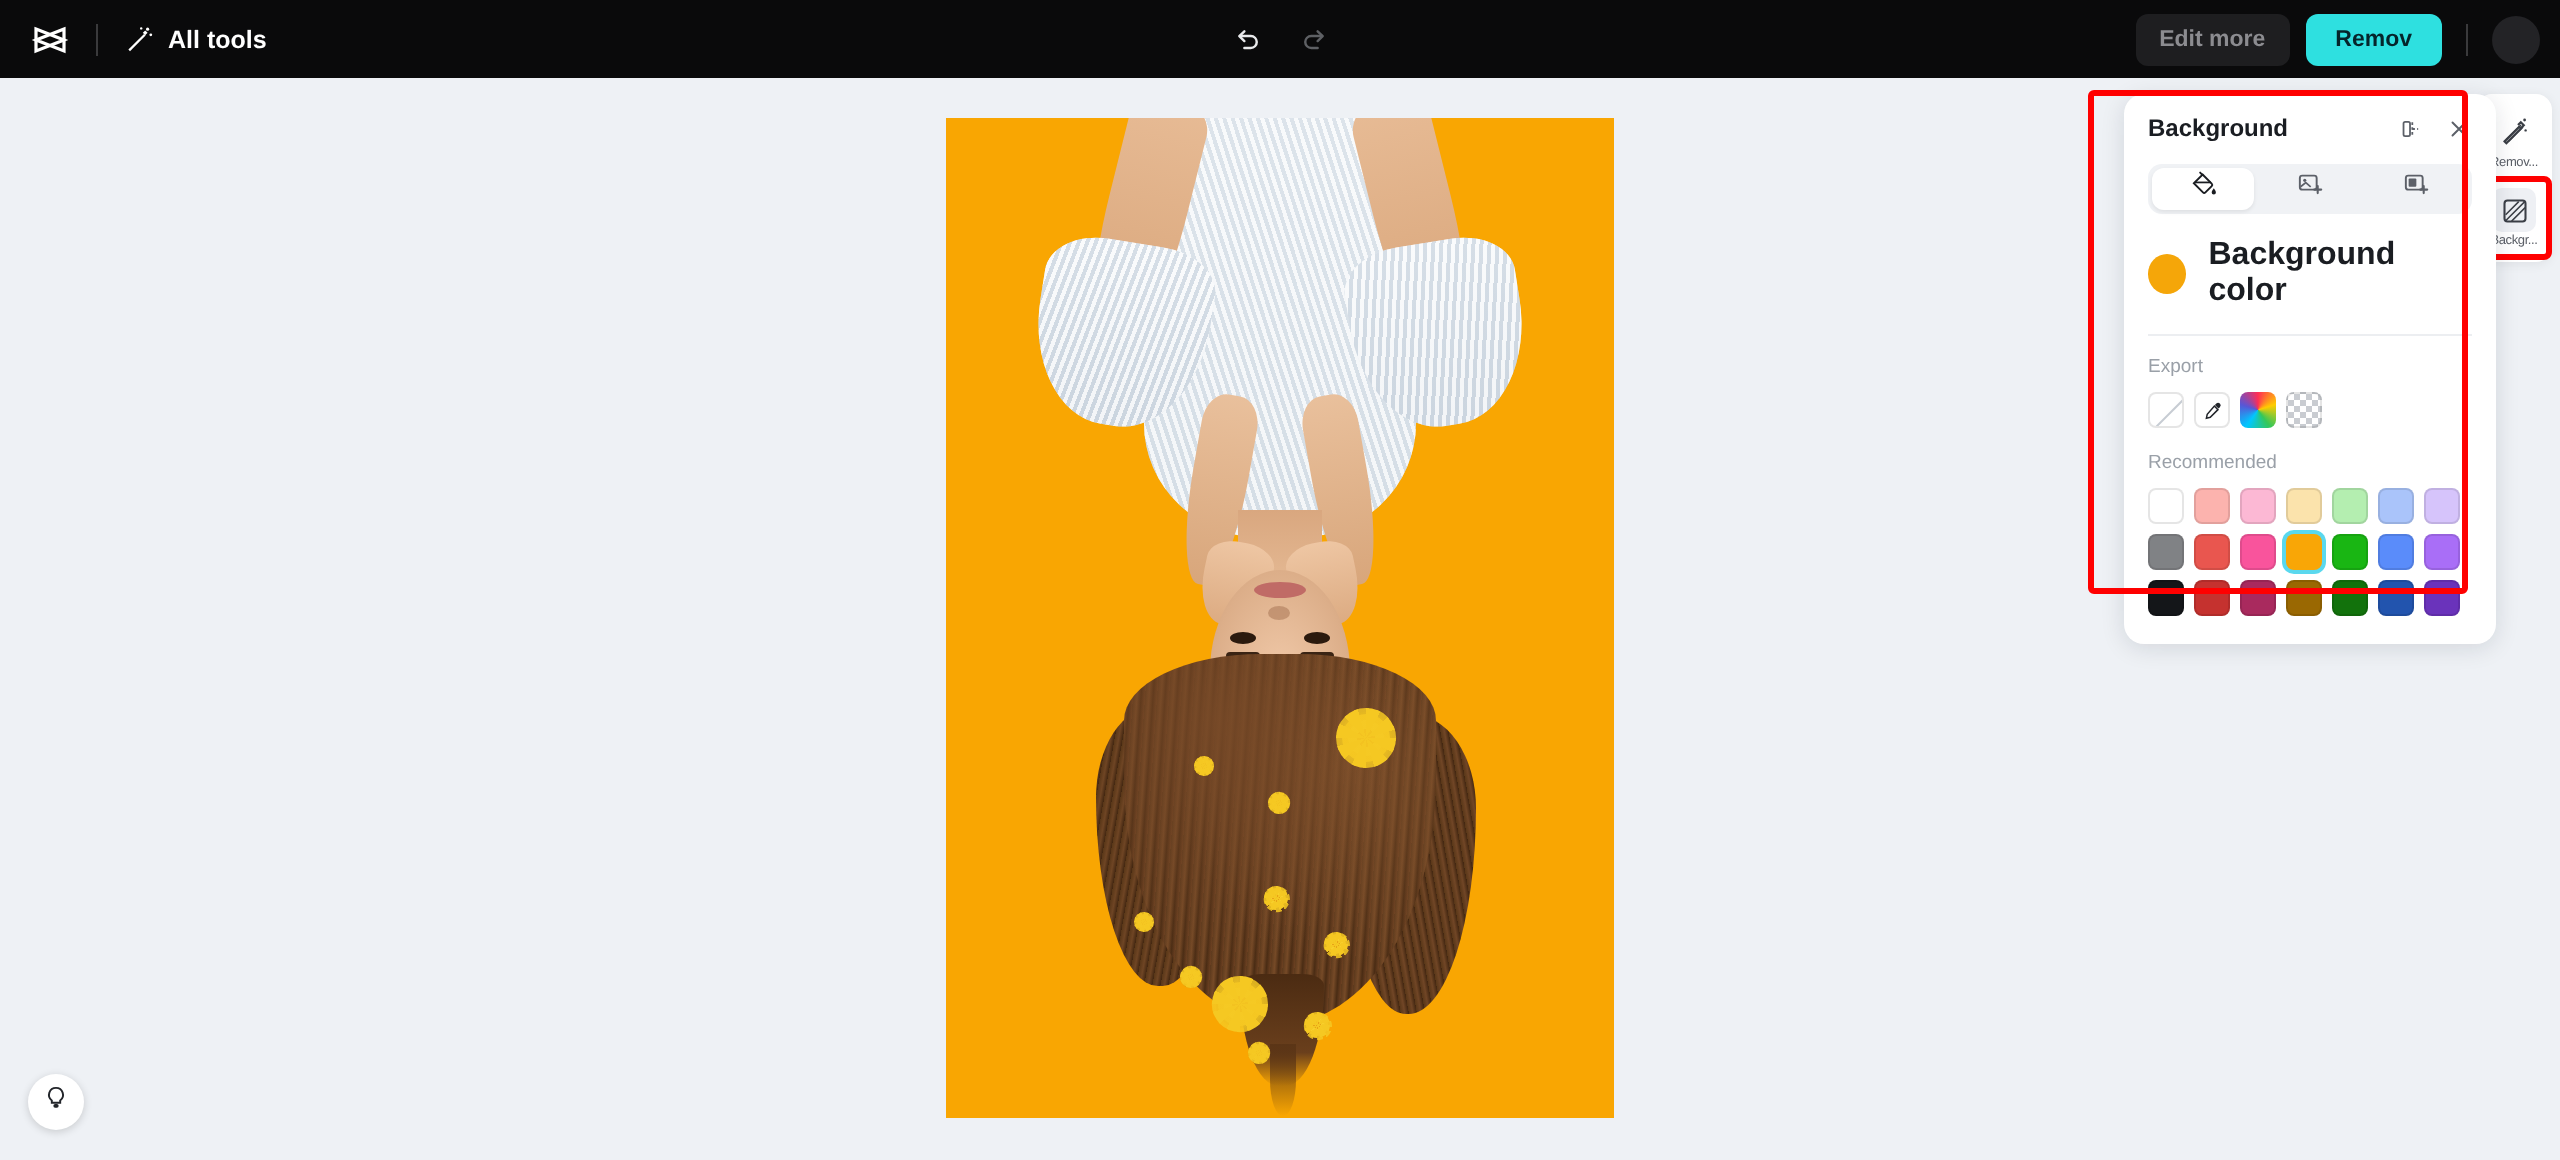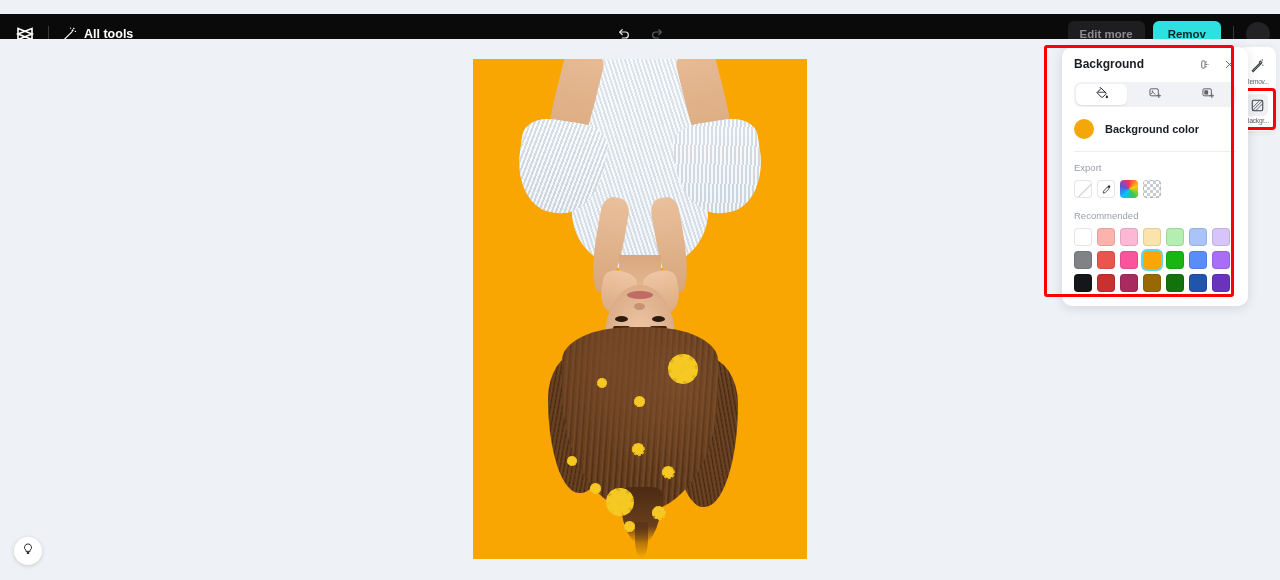--- a/index.html
+++ b/index.html
@@ -6,21 +6,21 @@
   html, body {
     width: 1280px; height: 580px;
     overflow: hidden;
     font-family: "Liberation Sans", sans-serif;
     background: #eef1f5;
   }
   #app { position: relative; width: 1280px; height: 580px; }
 
   
   .topbar {
-    position: absolute; left: 0; top: 14px;
+    position: absolute; left: 0; top: 0;
     width: 1280px; height: 39px;
     background: #0a0a0b;
     display: flex; align-items: center;
   }
   .brand-logo {
     margin-left: 12px; width: 26px; height: 26px;
     display: flex; align-items: center; justify-content: center;
   }
   .topbar-divider {
     width: 1px; height: 16px; background: #3a3a3c; margin: 0 12px 0 10px;
@@ -253,21 +253,21 @@
   }
   .tab {
     flex:1; height: 21px; border-radius: 6px;
     display:flex; align-items:center; justify-content:center; cursor:pointer;
   }
   .tab.active { background:#ffffff; box-shadow: 0 1px 2px rgba(0,0,0,.08); }
 
   .bg-color-row { display:flex; align-items:center; gap:11px; padding-bottom: 12px;
                   border-bottom: 1px solid #eceef1; margin-bottom: 10px; cursor:pointer; }
   .bg-swatch-big { width: 20px; height: 20px; border-radius:50%; background:#f5a609; }
-  .bg-color-label { font-size: 11px; font-weight: 700; color:#1a1d22; }
+  .bg-color-label { font-size: 16px; font-weight: 700; color:#1a1d22; }
 
   .section-label { font-size: 9.5px; color:#9aa0a8; margin-bottom: 7px; }
 
   .recents { display:flex; gap: 5px; margin-bottom: 12px; }
   .sw {
     width: 18px; height: 18px; border-radius: 4px; cursor:pointer;
     border: 1px solid rgba(0,0,0,.10);
   }
   .sw-none { background:#fff; position:relative; overflow:hidden; }
   .sw-none::after {

